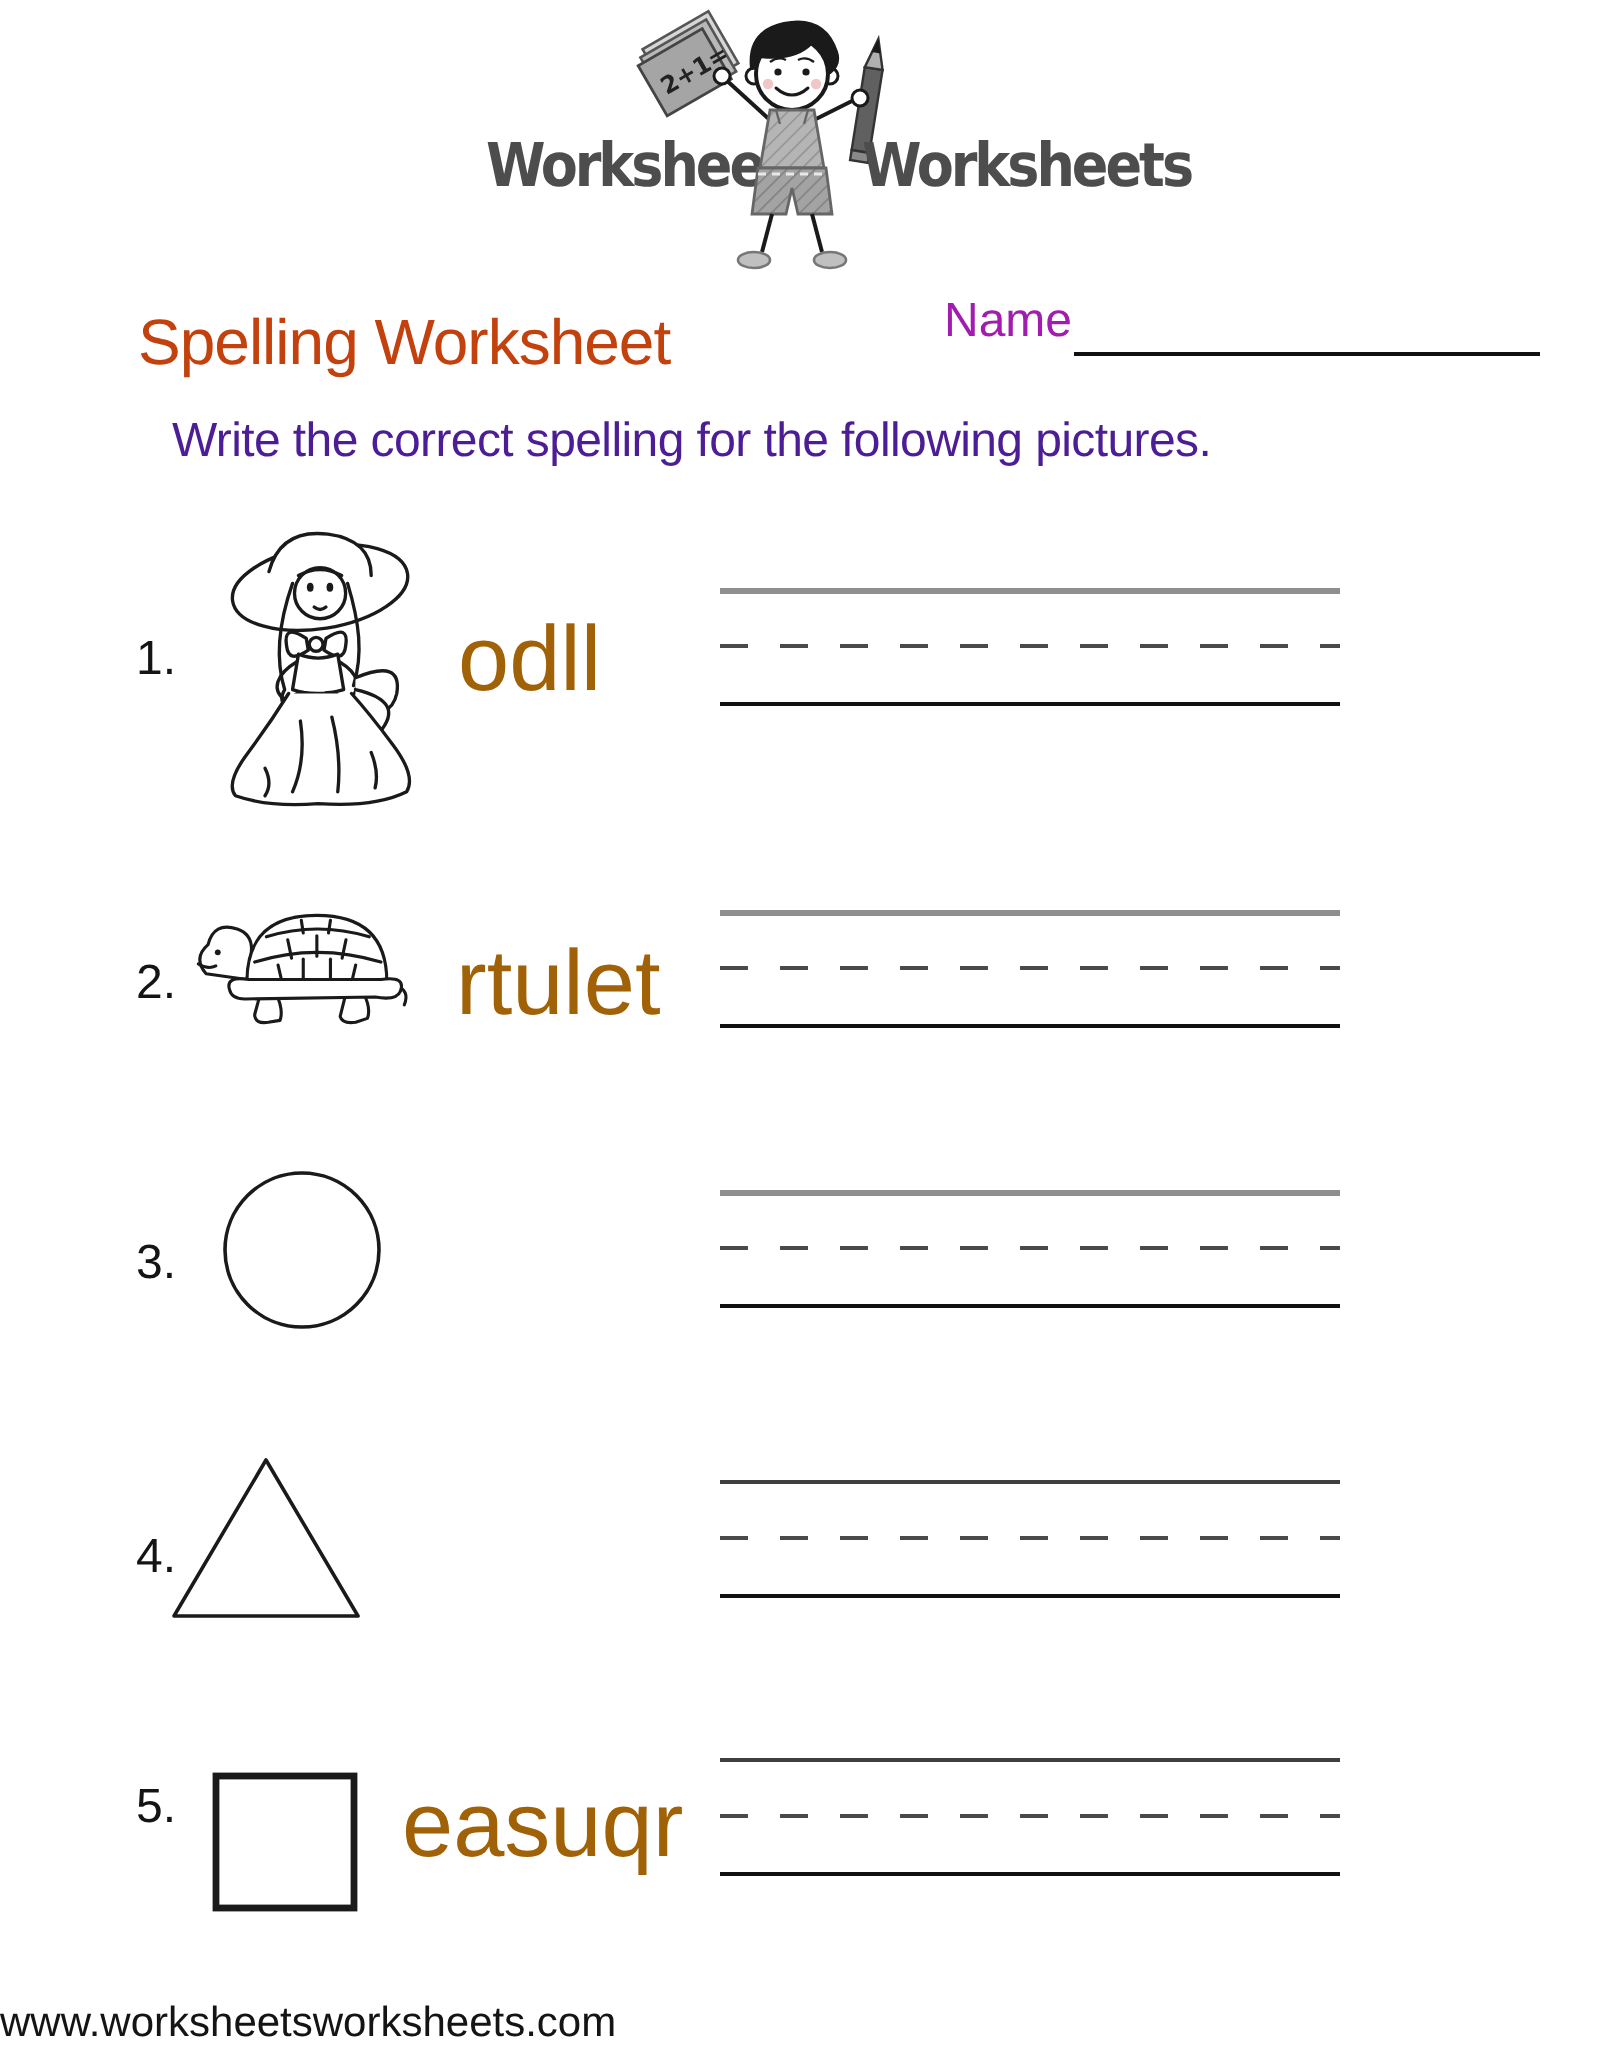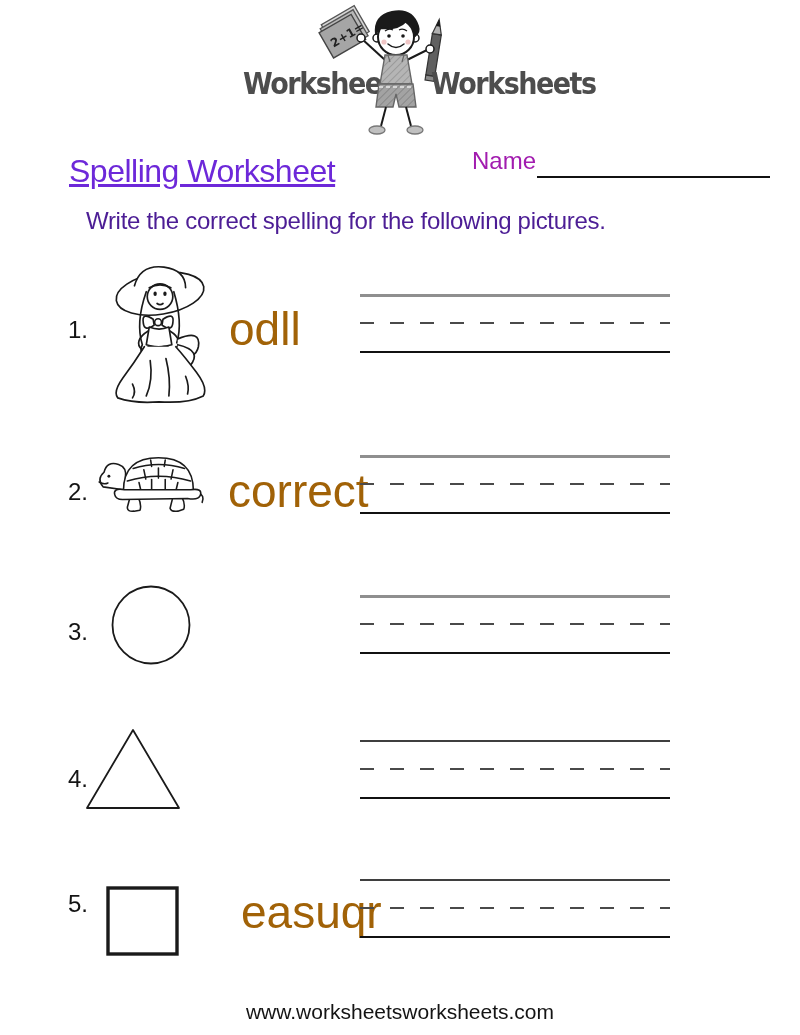--- a/index.html
+++ b/index.html
@@ -8,42 +8,42 @@
 
   
   .logo-text{position:absolute;top:68px;font-size:27px;font-weight:bold;
              font-family:"DejaVu Sans",sans-serif;color:#4d4d4d;letter-spacing:-1.5px;
              transform:scaleY(1.12);}
   .logo-left{left:243px;}
   .logo-right{left:431px;}
   .logo-boy{position:absolute;left:318px;top:4px;}
 
   
-  .title{position:absolute;left:69px;top:153px;font-size:32px;letter-spacing:-0.5px;color:#6d28d9;text-decoration:underline;}
+  .title{position:absolute;left:69px;top:153px;font-size:32px;letter-spacing:-0.5px;color:#c2410c;}
   .name-label{position:absolute;left:472px;top:147px;font-size:24px;color:#a21caf;}
   .name-line{position:absolute;left:537px;top:156px;width:233px;height:20px;
              border-bottom:2px solid #111;}
   .instruction{position:absolute;left:86px;top:207px;font-size:24px;letter-spacing:-0.3px;color:#4c1d95;}
 
   
   .row{position:absolute;left:0;width:800px;}
   .num{position:absolute;left:68px;font-size:24px;color:#141414;}
   .pic{position:absolute;}
   .word{position:absolute;font-size:46px;line-height:1;color:#a16207;}
 
   .wlines{position:absolute;left:360px;width:310px;height:60px;}
   .wl{position:absolute;left:0;right:0;}
   .wl-top{top:0;height:3px;background:#8f8f8f;}
   .row-dark .wl-top{height:2px;background:#3f3f3f;}
   .wl-mid{top:28px;height:2px;
           background:repeating-linear-gradient(90deg,#4a4a4a 0,#4a4a4a 14px,transparent 14px,transparent 30px);}
   .wl-bot{top:57px;height:2px;background:#111;}
 
   
-  .footer{position:absolute;left:0;top:1000px;width:800px;text-align:center;
+  .footer{position:absolute;left:0;top:1000px;width:800px;text-align:left;
           font-size:21px;color:#141414;}
   svg{display:block;}
 </style>
 </head>
 <body>
 
 <div class="page">
 
   <span class="logo-text logo-left">Worksheets</span>
 
@@ -181,21 +181,21 @@
         <line x1="85" y1="35.5" x2="83" y2="44"></line>
         <line x1="50" y1="22.5" x2="52" y2="32"></line>
         <line x1="65" y1="20.5" x2="65" y2="31"></line>
         <line x1="80" y1="22.5" x2="78" y2="32"></line>
         <line x1="57" y1="12.5" x2="58" y2="19"></line>
         <line x1="72" y1="12.5" x2="71" y2="19"></line>
 
         <path d="M20,48 Q18,41 30,43 L98,43 Q111,41 108,49 Q106,54 95,52 L28,53 Q21,53 20,48 Z" fill="#fff"></path>
       </svg>
     </span>
-    <span class="word" style="left:228px;top:28px;">correct</span>
+    <span class="word" style="left:228px;top:28px;">rtulet</span>
     <div class="wlines" style="top:15px;">
       <div class="wl wl-top"></div>
       <div class="wl wl-mid"></div>
       <div class="wl wl-bot"></div>
     </div>
   </div>
 
   <div class="row" style="top:580px;height:90px;">
     <span class="num" style="top:38px;">3.</span>
     <span class="pic" style="left:111px;top:5px;">
@@ -224,21 +224,21 @@
     </div>
   </div>
 
   <div class="row row-dark" style="top:860px;height:100px;">
     <span class="num" style="top:30px;">5.</span>
     <span class="pic" style="left:106px;top:26px;">
       <svg width="73" height="70" viewBox="0 0 73 70">
         <rect x="2" y="2" width="69" height="66" fill="#fff" stroke="#1a1a1a" stroke-width="3.4"></rect>
       </svg>
     </span>
-    <span class="word" style="left:201px;top:29px;margin-left:40px;">easuqr</span>
+    <span class="word" style="left:201px;top:29px;">easuqr</span>
     <div class="wlines" style="top:19px;">
       <div class="wl wl-top"></div>
       <div class="wl wl-mid"></div>
       <div class="wl wl-bot"></div>
     </div>
   </div>
 
   <div class="footer">www.worksheetsworksheets.com</div>
 
 </div>

